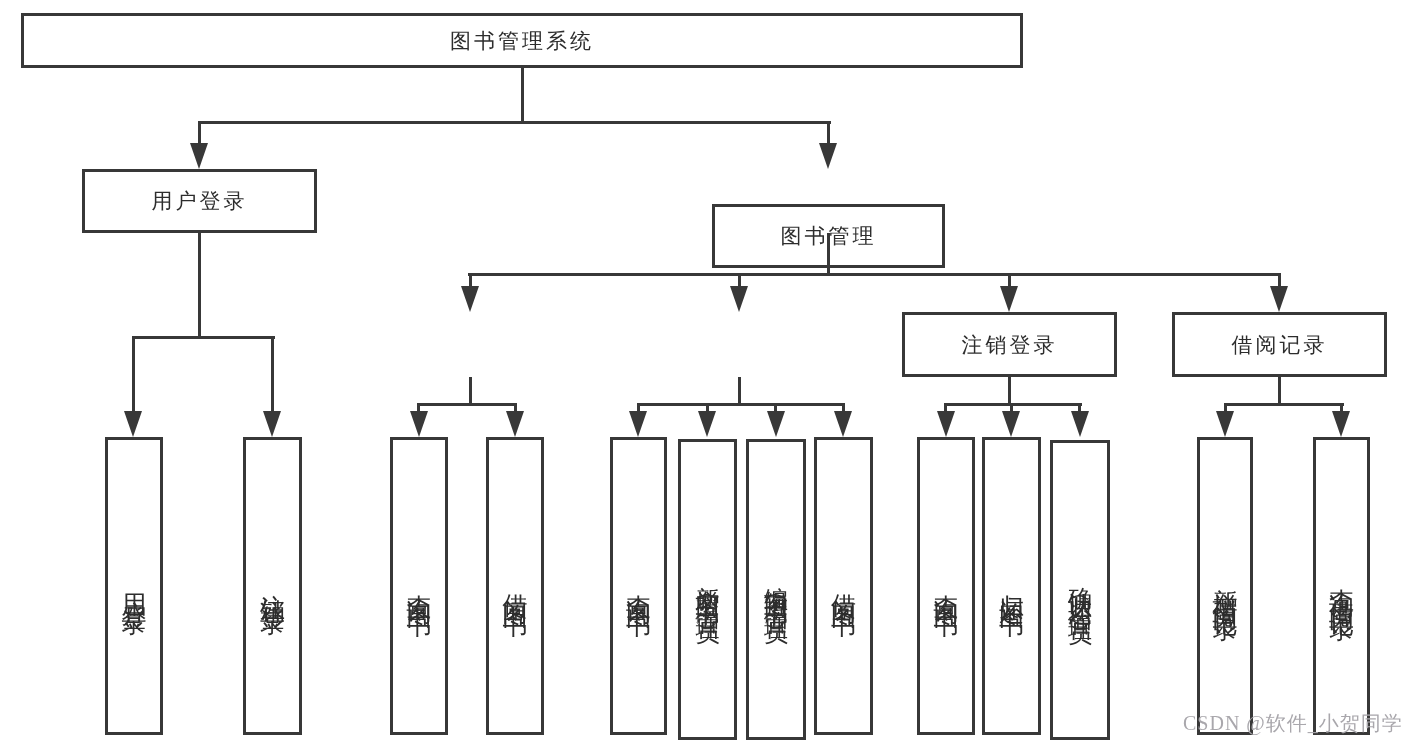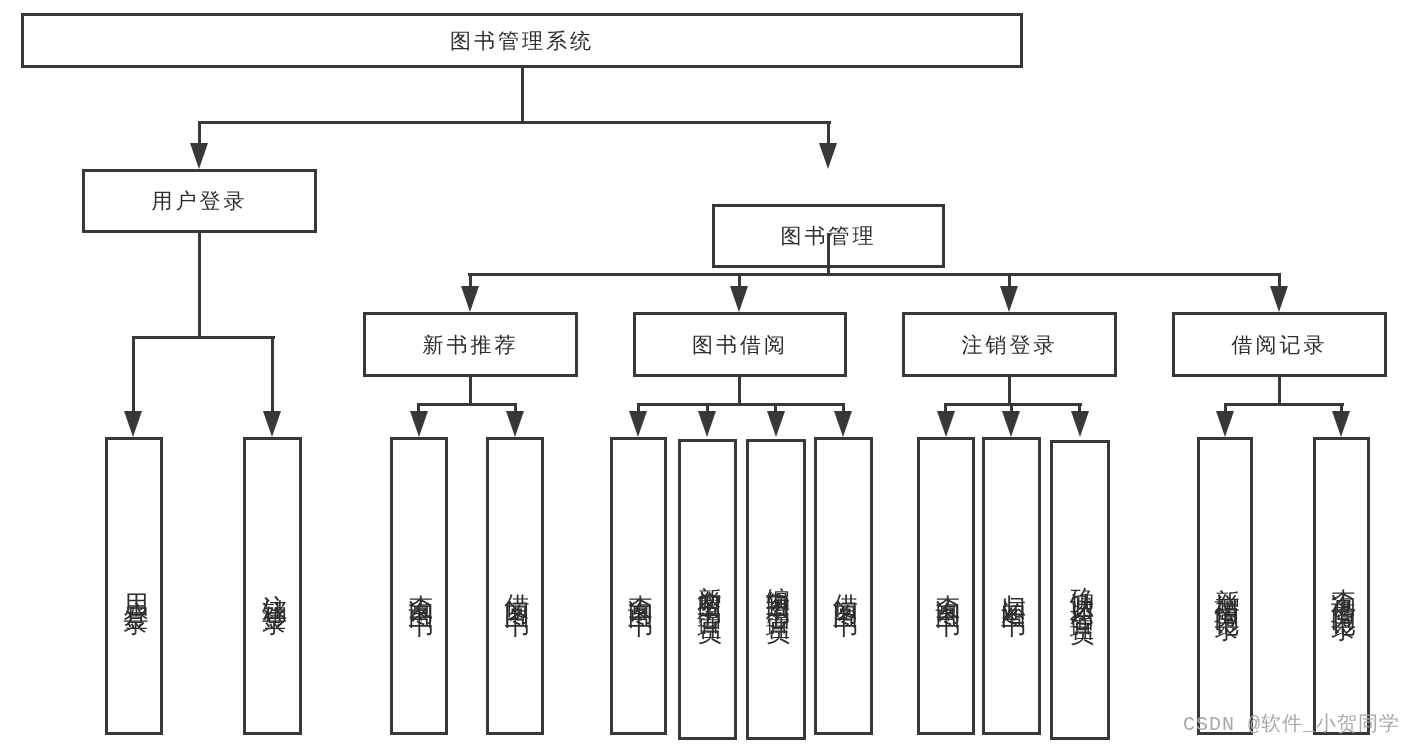--- a/index.html
+++ b/index.html
@@ -1,18 +1,18 @@
 <!DOCTYPE html>
 <html><head>
 <meta charset="utf-8">
 <style>
   html,body{margin:0;padding:0;background:#ffffff;}
   .canvas{
     position:relative;width:1405px;height:747px;background:#ffffff;
-    font-family:Liberation Mono, monospace;
+    font-family:Liberation Serif, serif;
     color:#2d2d2d;overflow:hidden;
   }
   .node{
     position:absolute;box-sizing:border-box;border:3px solid #383838;background:#ffffff;
     display:flex;align-items:center;justify-content:center;text-align:center;
     color:#2d2d2d;
   }
   .h-node{font-size:21px;letter-spacing:3px;white-space:nowrap;}
   .v-node{
     writing-mode:vertical-rl;text-orientation:mixed;
@@ -33,22 +33,20 @@
 </head>
 <body>
 
 <div class="canvas">
 
   <div class="node h-node" style="left:21px;top:13px;width:1002px;height:55px;">图书管理系统</div>
 
   <div class="node h-node" style="left:82px;top:169px;width:235px;height:64px;">用户登录</div>
   <div class="node h-node" style="left:712px;top:169px;width:233px;height:64px;margin-top:35px;">图书管理</div>
 
-  <div class="node h-node" style="left:363px;top:312px;width:215px;height:65px;">新书推荐</div>
-  <div class="node h-node" style="left:633px;top:312px;width:214px;height:65px;">图书借阅</div>
   <div class="node h-node" style="left:902px;top:312px;width:215px;height:65px;">注销登录</div>
   <div class="node h-node" style="left:1172px;top:312px;width:215px;height:65px;text-align:center;">借阅记录</div>
 
   <div class="node v-node" style="left:105px;top:437px;width:58px;height:298px;">用户登录</div>
   <div class="node v-node" style="left:243px;top:437px;width:59px;height:298px;">注销登录</div>
 
   <div class="node v-node" style="left:390px;top:437px;width:58px;height:298px;">查询图书</div>
   <div class="node v-node" style="left:486px;top:437px;width:58px;height:298px;">借阅图书</div>
 
   <div class="node v-node" style="left:610px;top:437px;width:57px;height:298px;">查询图书</div>

